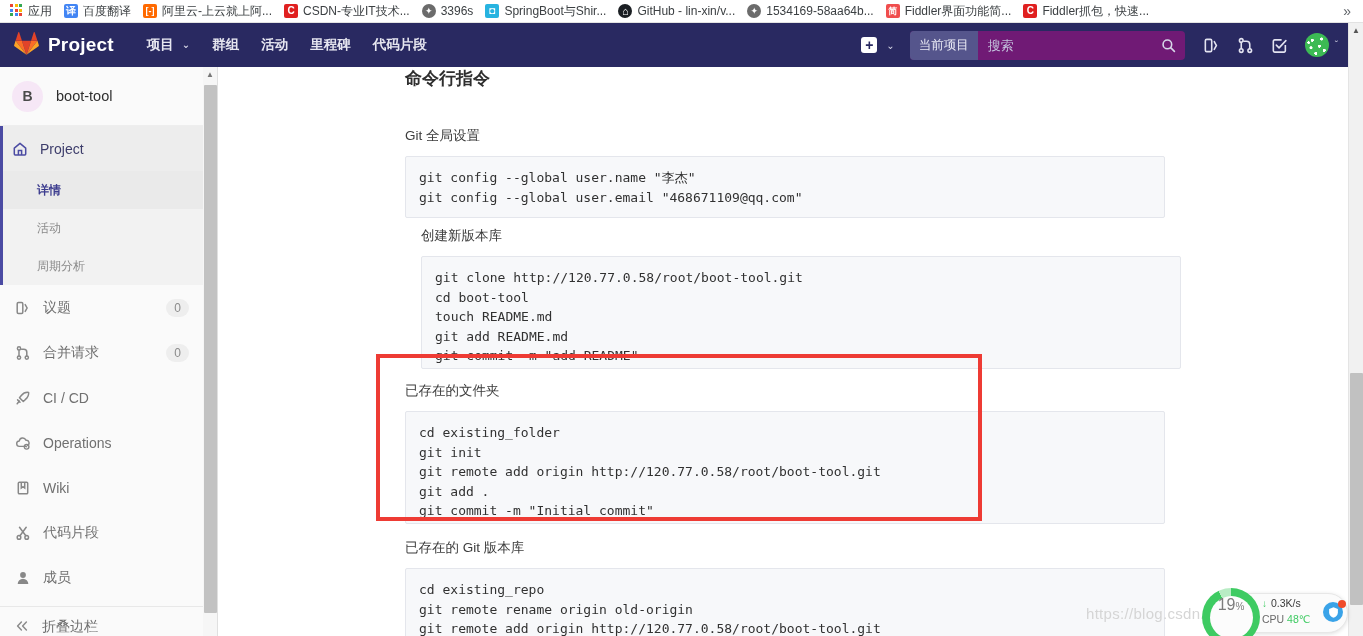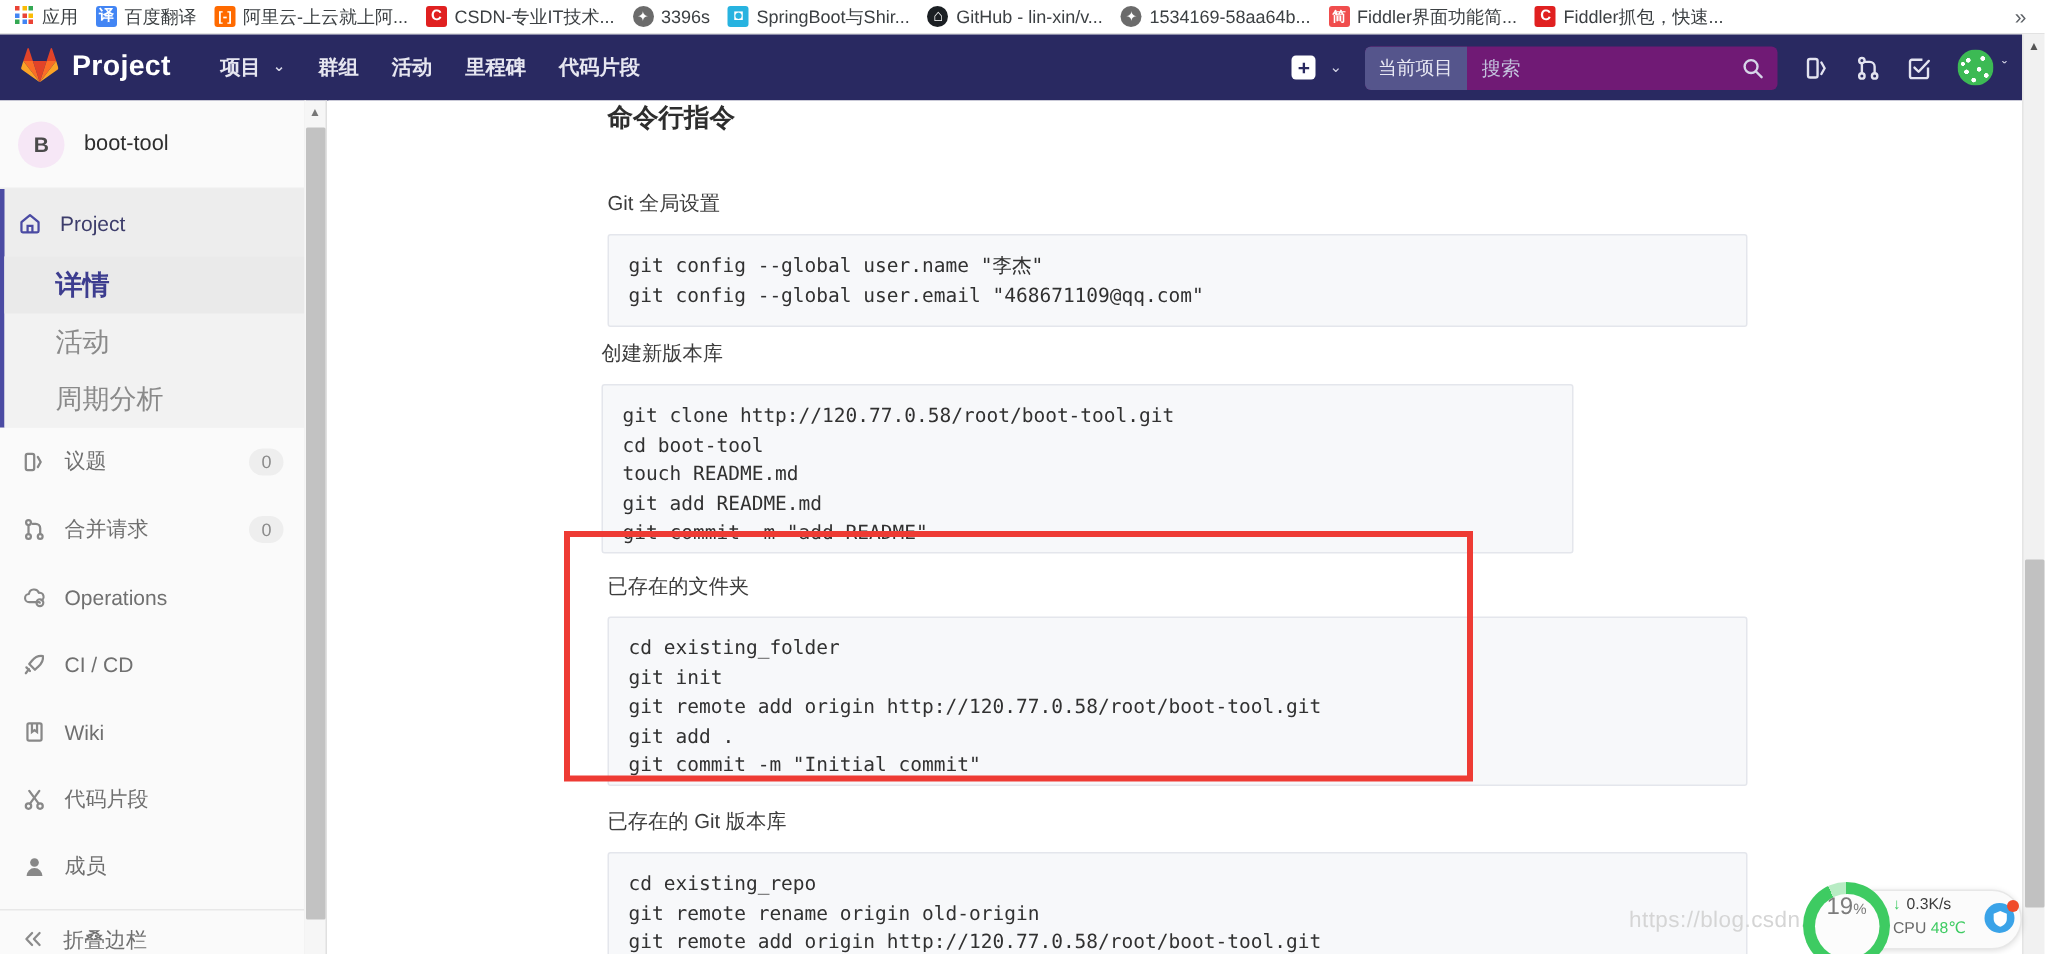--- a/index.html
+++ b/index.html
@@ -164,21 +164,21 @@
     display: flex; align-items: center;
     height: 45px; padding: 0 14px; gap: 12px;
     font-size: 14px; color: #707070;
   }
   .nav-group.active > .nav-item { padding-left: 8px; color: #3d3d6b; font-weight: 500; }
   .nav-item .ico { width: 17px; display: flex; align-items: center; justify-content: center; color: #888; }
   .nav-group.active > .nav-item .ico { color: #4b4ba3; }
   .nav-sub { background: #f2f2f2; }
   .sub-item {
     height: 38px; display: flex; align-items: center;
-    padding-left: 34px; font-size: 18px; color: #8a8a8a;
+    padding-left: 34px; font-size: 12px; color: #8a8a8a;
   }
   .sub-item.current { color: #3d3d8f; font-weight: bold; background: #eaeaea; }
   .badge {
     margin-left: auto; background: #eeeeee; color: #8b8b8b;
     border-radius: 9px; font-size: 12px; padding: 1px 8px; line-height: 16px;
   }
   #sidebar-divider { height: 1px; background: #e8e8e8; margin-top: 6px; }
   #collapse-item {
     display: flex; align-items: center; gap: 12px;
     padding: 0 14px; height: 40px; font-size: 14px; color: #707070;
@@ -214,21 +214,21 @@
   }
   .code-box {
     background: #f7f8fa; border: 1px solid #e4e6ec; border-radius: 2px;
     font-family: "DejaVu Sans Mono", "Liberation Mono", monospace;
     font-size: 13px; color: #313131; line-height: 19.5px;
     padding: 11px 13px;
     white-space: pre;
   }
   #sec-global { position: absolute; left: 186px; top: 40px; width: 760px; }
   #sec-global .code-box { margin-top: 11px; height: 62px; }
-  #sec-new    { position: absolute; left: 182px; top: 140px; width: 648px; }
+  #sec-new    { position: absolute; left: 202px; top: 140px; width: 760px; }
   #sec-new .code-box { margin-top: 11px; height: 113px; }
   #sec-folder { position: absolute; left: 186px; top: 295px; width: 760px; }
   #sec-folder .code-box { margin-top: 11px; height: 113px; }
   #sec-repo   { position: absolute; left: 186px; top: 452px; width: 760px; }
   #sec-repo .code-box { margin-top: 11px; height: 84px; }
 
   
   #redbox {
     position: absolute; left: 376px; top: 354px;
     width: 606px; height: 167px;
@@ -468,38 +468,38 @@
         <path d="M4 5 v6" stroke-linecap="round"></path>
         <path d="M11.8 11 V7.2 a3 3 0 0 0-3-3 H6.6" stroke-linecap="round"></path>
       </svg>
     </span>
     <span>合并请求</span>
     <span class="badge">0</span>
   </div>
 
   <div class="nav-item">
     <span class="ico">
+      <svg width="16" height="16" viewBox="0 0 16 16" fill="none" stroke="currentColor" stroke-width="1.5">
+        <path d="M13.6 2.4 c-2.9-.4-5.4 .8-7.3 3.1 L4.5 7.7 l3.8 3.8 1.9-1.8 c2.3-1.9 3.8-4.4 3.4-7.3 Z" stroke-linejoin="round"></path>
+        <path d="M4.3 11.1 L2.2 13.8" stroke-linecap="round"></path>
+        <path d="M2.6 9.9 L5 12.3" stroke-linecap="round"></path>
+      </svg>
+    </span>
+    <span>CI / CD</span>
+  </div>
+
+  <div class="nav-item">
+    <span class="ico">
       <svg width="16" height="16" viewBox="0 0 16 16" fill="none" stroke="currentColor" stroke-width="1.4">
         <path d="M11.6 11.4 H4.5 A2.7 2.7 0 0 1 4.3 6 A3.4 3.4 0 0 1 10.9 5.3 A2.6 2.6 0 0 1 12 10.4" stroke-linejoin="round"></path>
         <circle cx="11.6" cy="11.8" r="2.3"></circle>
         <circle cx="11.6" cy="11.8" r=".7" fill="currentColor" stroke="none"></circle>
       </svg>
     </span>
     <span>Operations</span>
-  </div>
-
-  <div class="nav-item">
-    <span class="ico">
-      <svg width="16" height="16" viewBox="0 0 16 16" fill="none" stroke="currentColor" stroke-width="1.5">
-        <path d="M13.6 2.4 c-2.9-.4-5.4 .8-7.3 3.1 L4.5 7.7 l3.8 3.8 1.9-1.8 c2.3-1.9 3.8-4.4 3.4-7.3 Z" stroke-linejoin="round"></path>
-        <path d="M4.3 11.1 L2.2 13.8" stroke-linecap="round"></path>
-        <path d="M2.6 9.9 L5 12.3" stroke-linecap="round"></path>
-      </svg>
-    </span>
-    <span>CI / CD</span>
   </div>
 
   <div class="nav-item">
     <span class="ico">
       <svg width="16" height="16" viewBox="0 0 16 16" fill="none" stroke="currentColor" stroke-width="1.5">
         <rect x="3.3" y="2.2" width="9.4" height="11.6" rx="1.1"></rect>
         <path d="M6.3 2.2 V8 L8 6.7 L9.7 8 V2.2"></path>
       </svg>
     </span>
     <span>Wiki</span>

